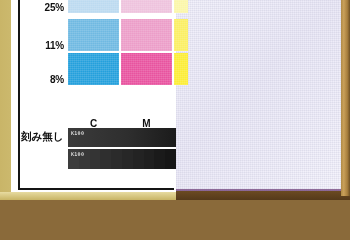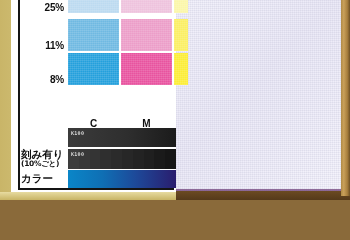--- a/index.html
+++ b/index.html
@@ -131,28 +131,24 @@
           <div class="rowlabel" style="top: 21px;">8%</div>
           <div class="sw c" style="background-color: rgb(36, 160, 220);"></div>
           <div class="sw m" style="background-color: rgb(232, 83, 159);"></div>
           <div class="sw y" style="background-color: rgb(252, 237, 54);"></div>
         </div>
       </div>
 
     <div class="colhead c">C</div>
     <div class="colhead m">M</div>
   <div class="barrow" style="top: 128px; height: 19px;">
+        <div class="barlabel" style="top: 3px;">刻み無し</div>
         <div class="bar" style="background: linear-gradient(90deg, rgb(59, 59, 59) 0%, rgb(46, 46, 46) 55%, rgb(27, 27, 27) 100%);">
           <div class="kmark">K100</div>
         </div>
       </div>
       <div class="barrow" style="top: 149px; height: 20px;">
-        <div class="barlabel" style="top: 0px;">刻み有り<span class="sub">(10%ごと)</span></div>
         <div class="bar" style="background: linear-gradient(90deg, rgb(60, 60, 60) 0%, rgb(60, 60, 60) 10%, rgb(56, 56, 56) 10%, rgb(56, 56, 56) 20%, rgb(52, 52, 52) 20%, rgb(52, 52, 52) 30%, rgb(47, 47, 47) 30%, rgb(47, 47, 47) 40%, rgb(43, 43, 43) 40%, rgb(43, 43, 43) 50%, rgb(39, 39, 39) 50%, rgb(39, 39, 39) 60%, rgb(35, 35, 35) 60%, rgb(35, 35, 35) 70%, rgb(31, 31, 31) 70%, rgb(31, 31, 31) 80%, rgb(26, 26, 26) 80%, rgb(26, 26, 26) 90%, rgb(22, 22, 22) 90%, rgb(22, 22, 22) 100%);">
           <div class="kmark">K100</div>
         </div>
-      </div>
-      <div class="barrow" style="top: 170px; height: 18px;">
-        <div class="barlabel" style="top: 3px;">カラー</div>
-        <div class="bar" style="background: linear-gradient(90deg, rgb(10, 134, 200) 0%, rgb(15, 111, 180) 32%, rgb(29, 74, 154) 62%, rgb(42, 29, 110) 100%);"></div>
       </div>
     </div>
 </div>
 
 </body></html>

